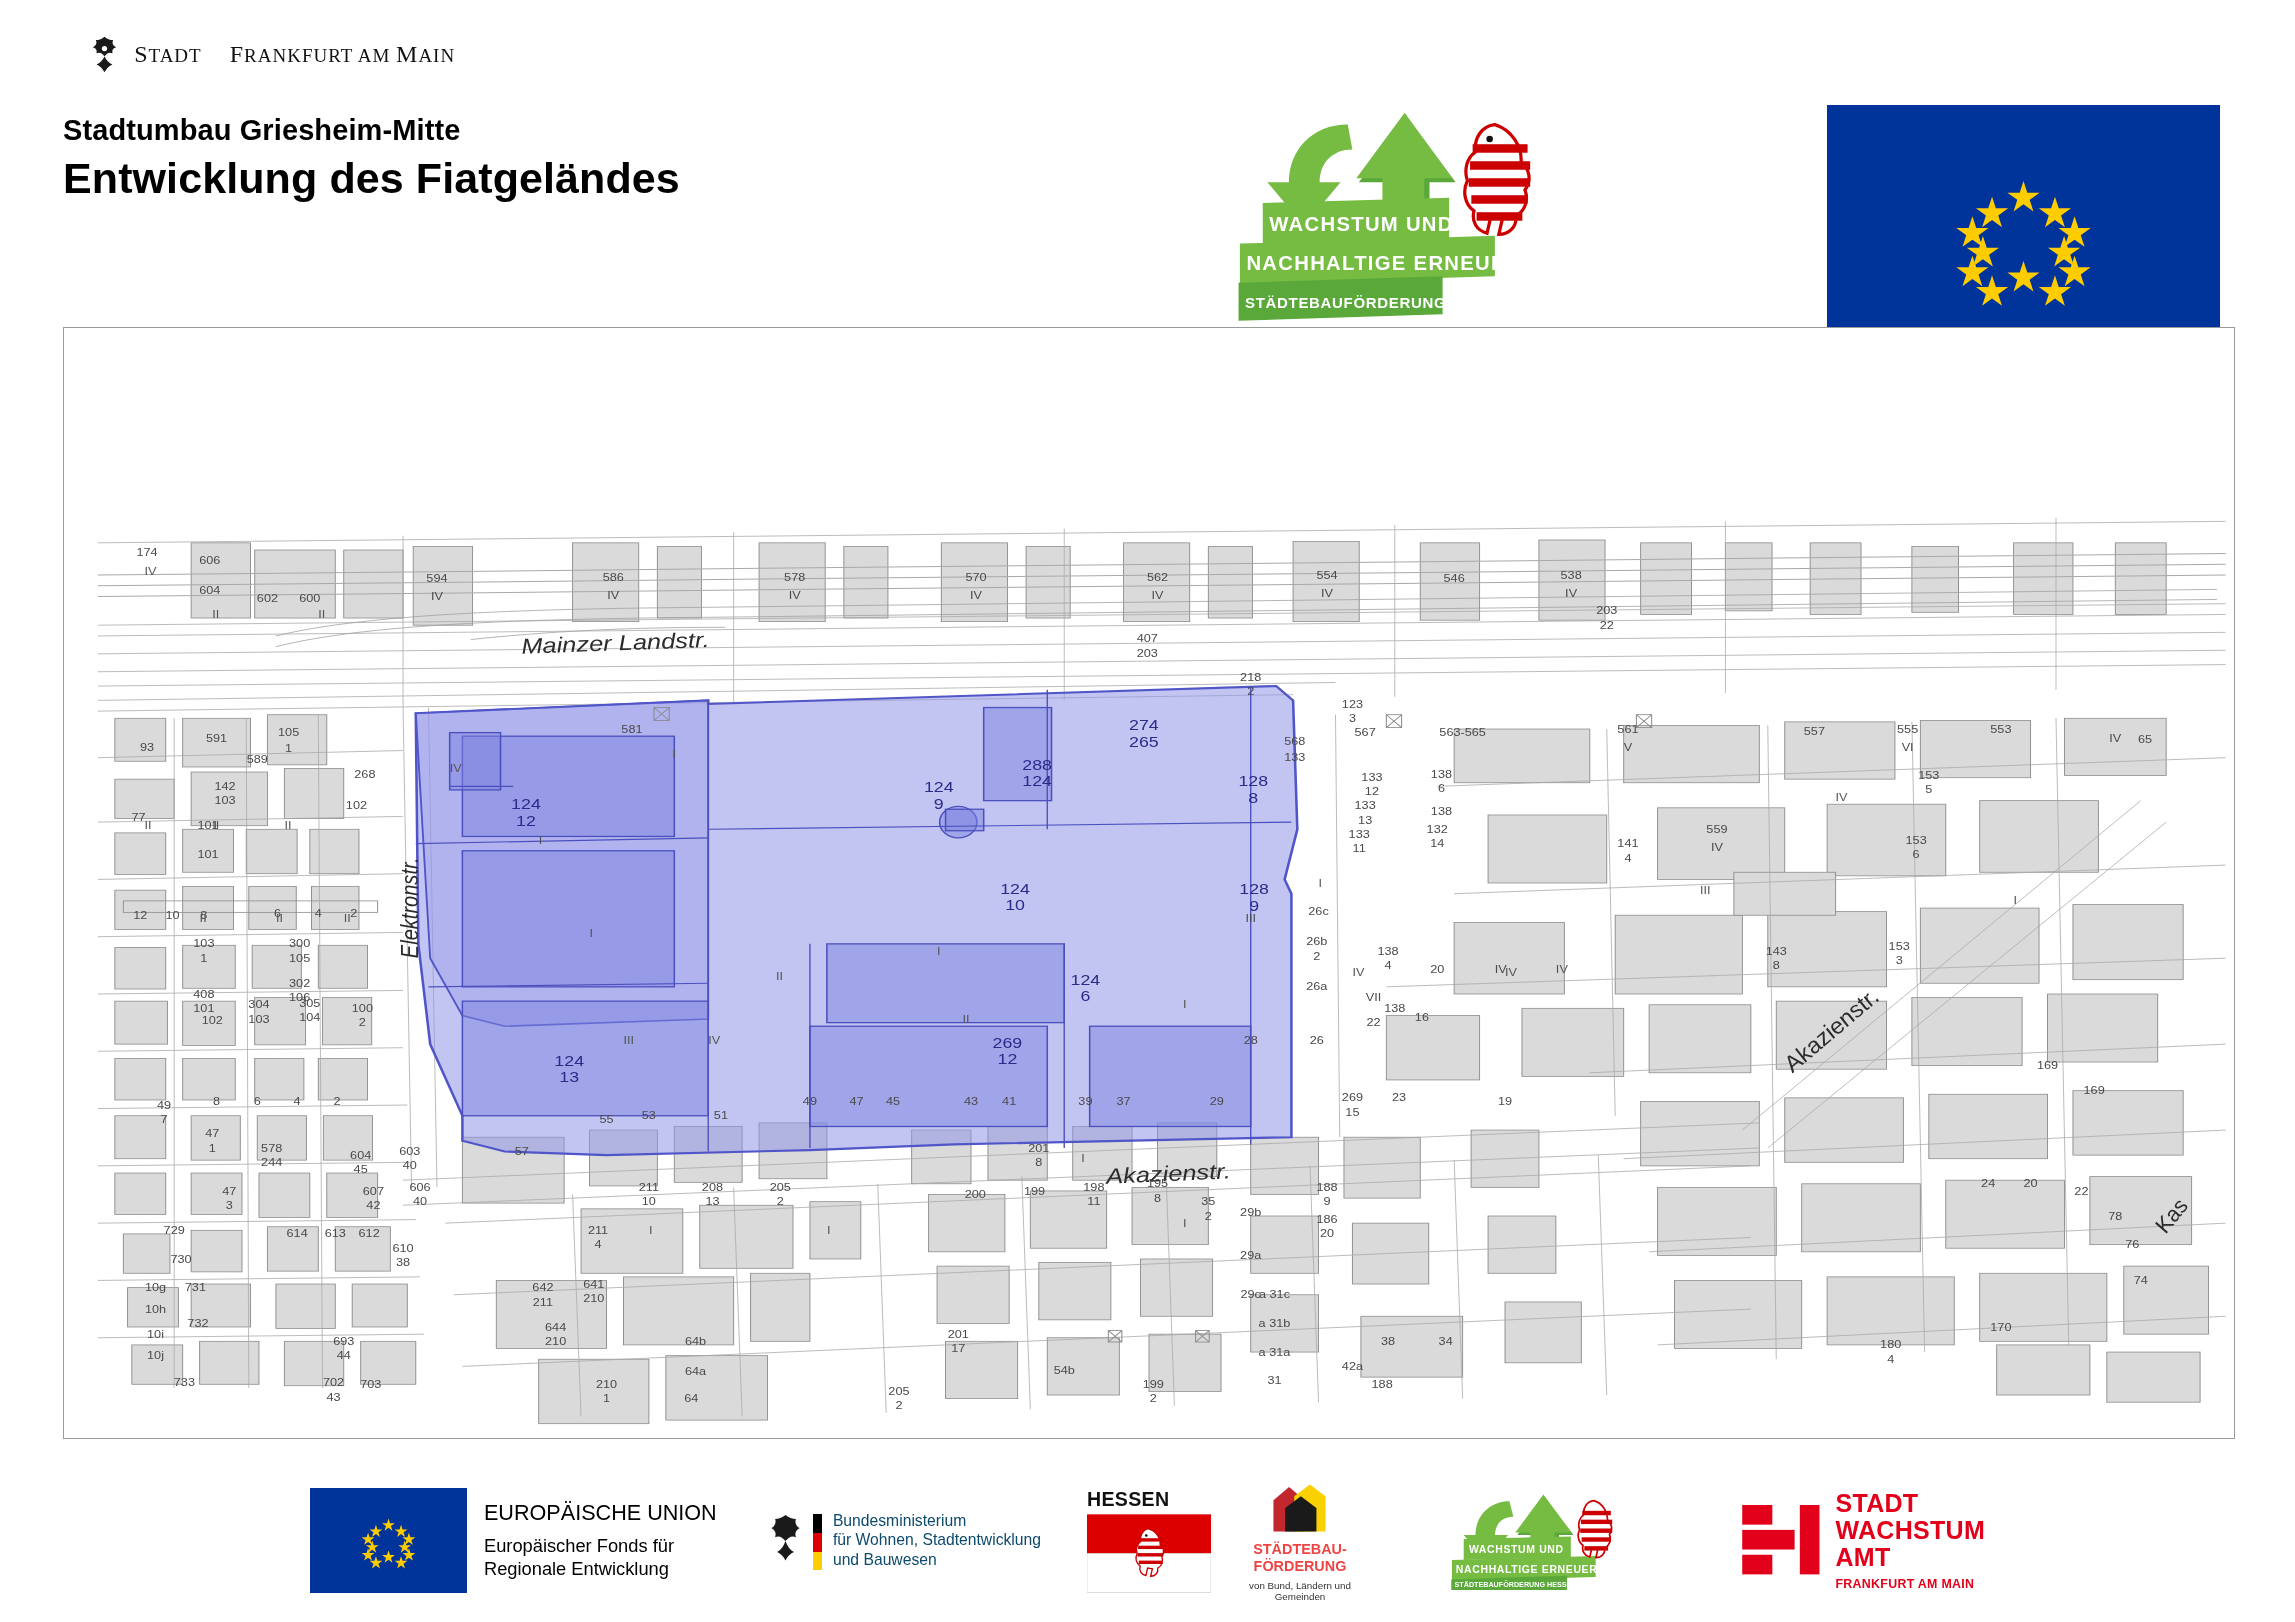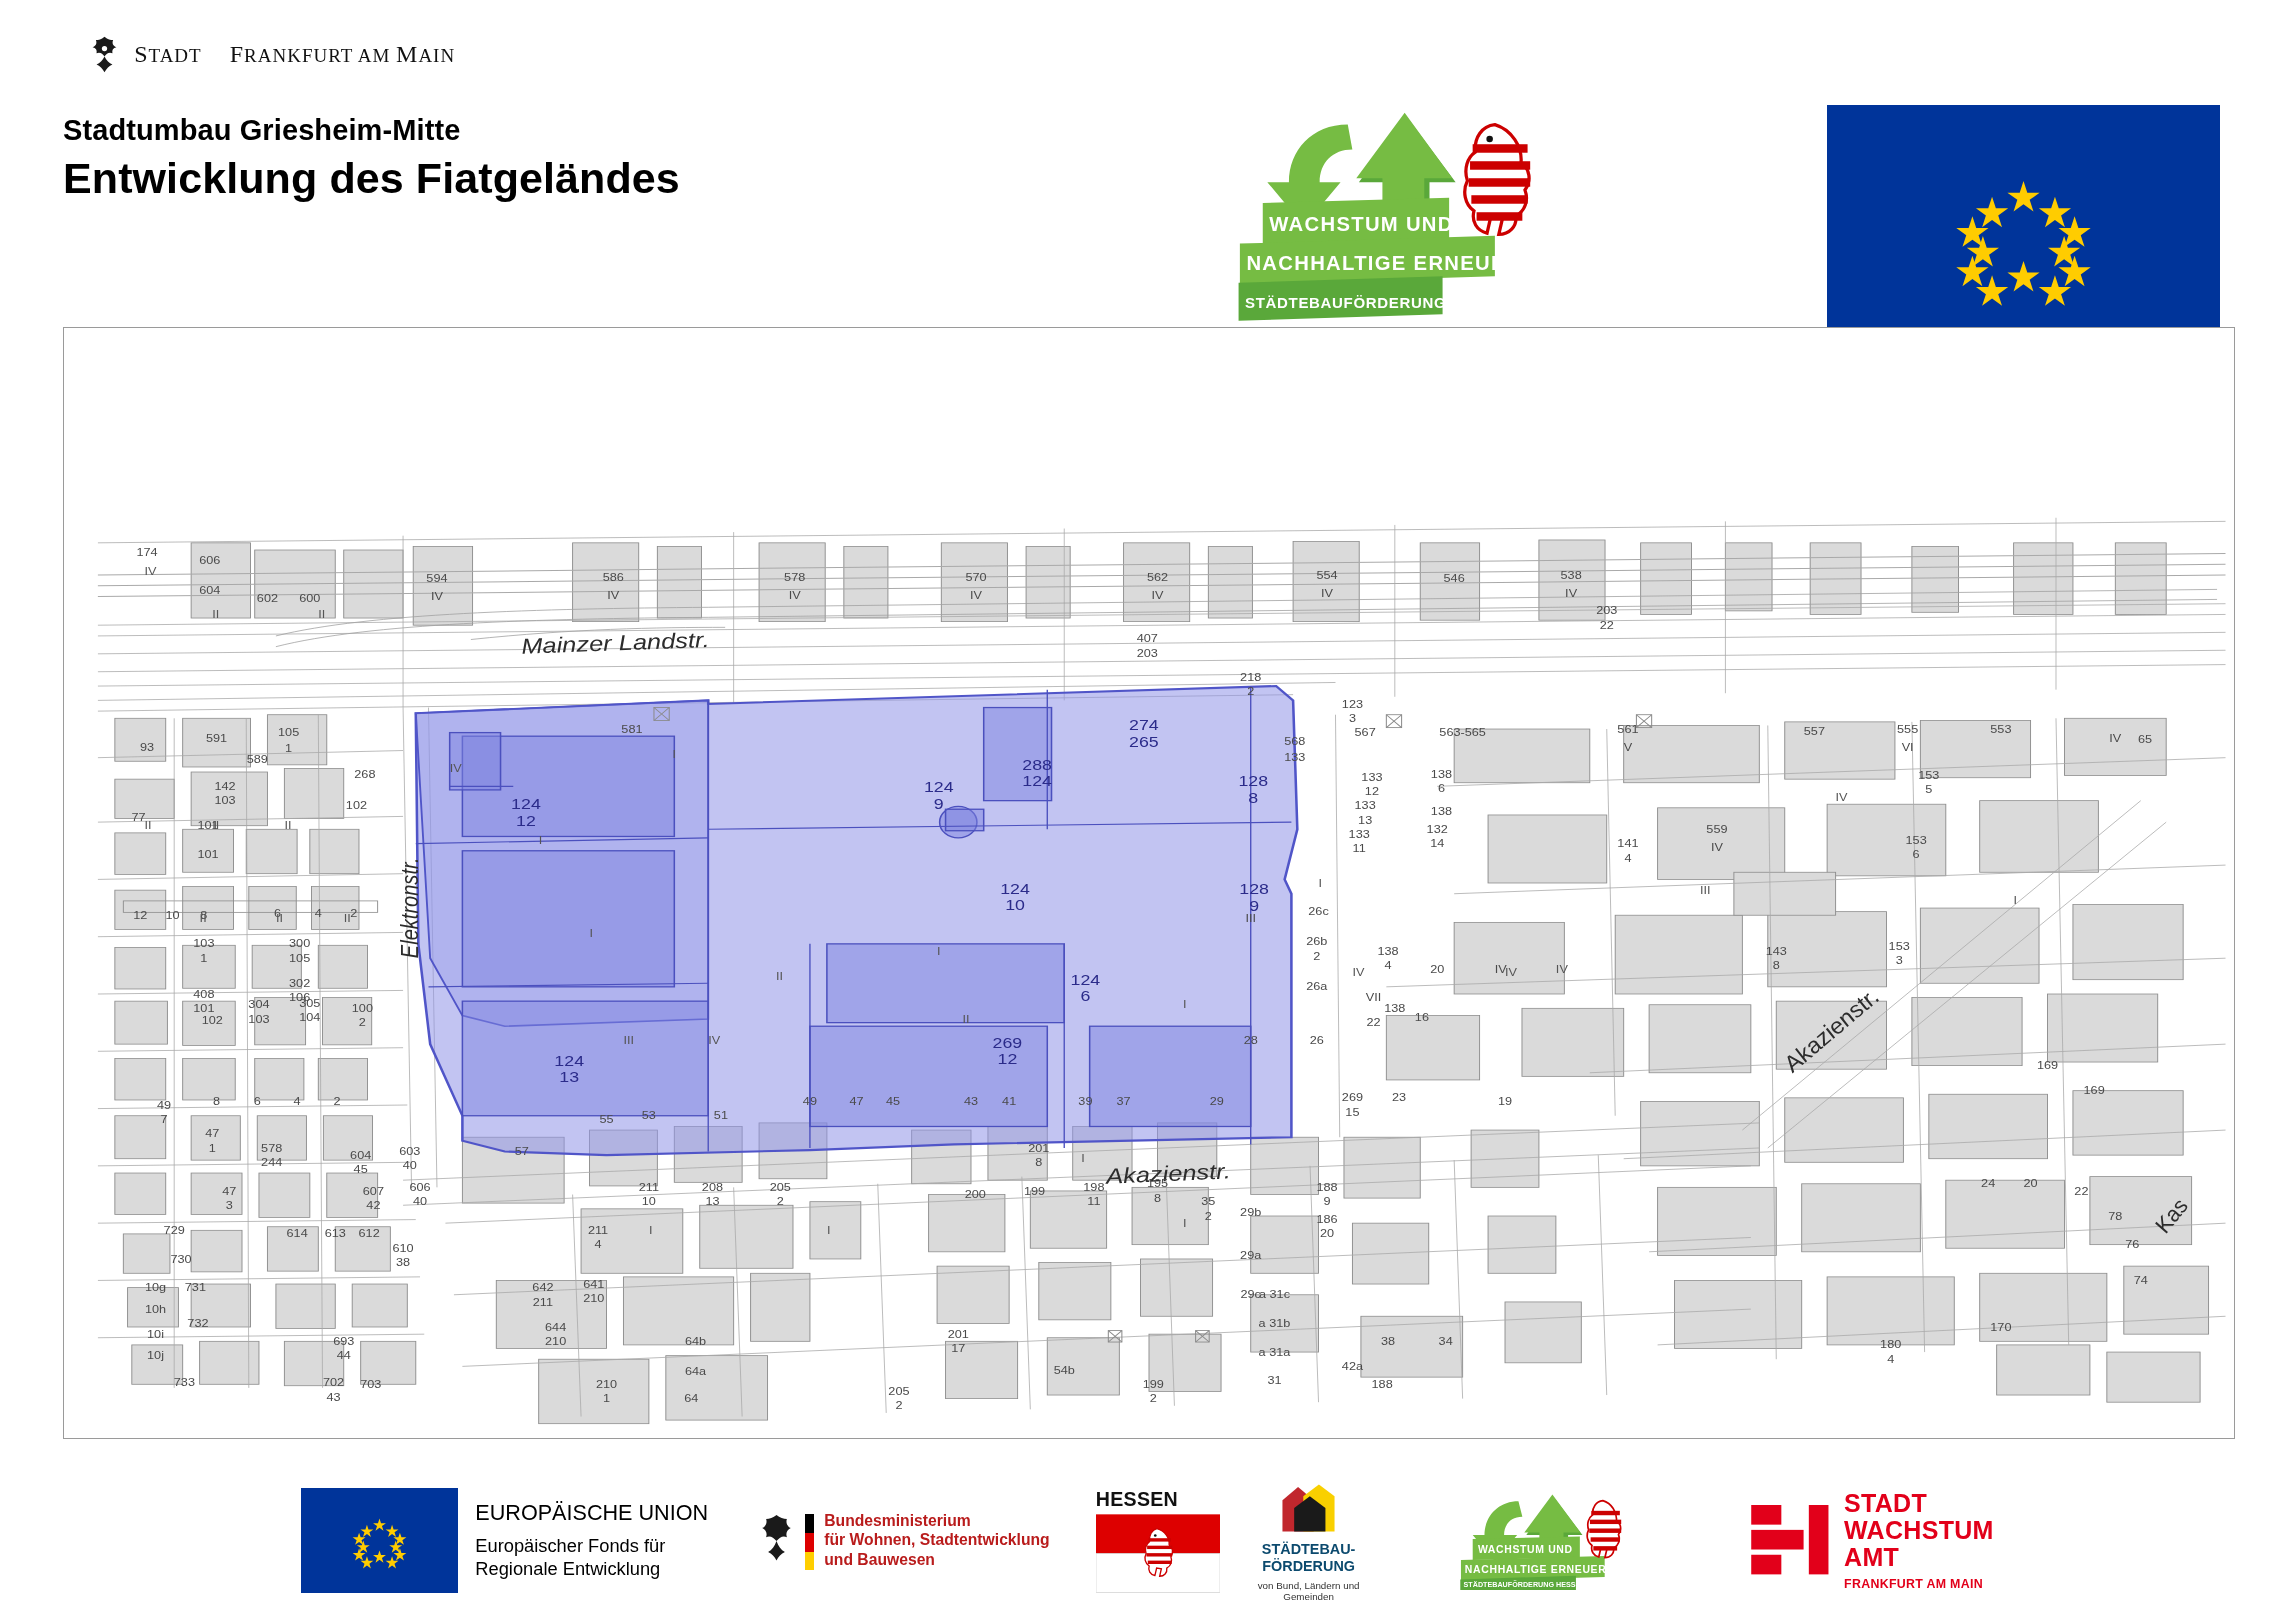--- a/index.html
+++ b/index.html
@@ -104,29 +104,29 @@
     margin-left: 17px;
     color: #000;
   }
   .eu-text .l1 { font-size: 21.6px; margin-bottom: 9.2px; }
   .eu-text .l2 { font-size: 18.3px; line-height: 1.25; }
 
   .bmwsb { margin-left: 51px; display: flex; align-items: flex-start; gap: 10.5px; }
   .bmwsb .flagbar { width: 9.2px; height: 56px; display: flex; flex-direction: column; margin-top: 3.9px;}
   .bmwsb .flagbar i { display: block; flex: 1; }
   .bmwsb .eagle2 { width: 35px; height: 51px; }
-  .bmwsb .txt { font-size: 15.7px; line-height: 1.25; color: #b91c1c; font-weight: bold; }
+  .bmwsb .txt { font-size: 15.7px; line-height: 1.25; color: #0c4a6e; }
 
   .hessen-flag { margin-left: 46px; width: 124px; }
   .hessen-flag .hl { font-size: 19.6px; font-weight: bold; color: #111; margin-bottom: 3.9px; letter-spacing:0.3px;}
   .hessen-flag .stripes { width: 124px; height: 79px; position: relative; }
 
   .stadtbau { margin-left: 38px; text-align: center; width: 170px; }
   .stadtbau .house { width: 79px; height: 56px; margin: 0 auto 5.2px; }
-  .stadtbau .t1 { font-size: 14.4px; font-weight: bold; line-height: 1.2; color:#0c4a6e; }
+  .stadtbau .t1 { font-size: 14.4px; font-weight: bold; line-height: 1.2; color:#ef4444; }
   .stadtbau .t2 { font-size: 9.8px; line-height: 1.2; color:#333; margin-top: 3.9px; }
 
   .hessen-badge-small { margin-left: 30px; width: 262px; height: 98px; }
   .hessen-badge-small svg { width: 100%; height: 100%; }
 
   .spa { margin-left: 31px; display: flex; align-items: center; gap: 14.4px; }
   .spa .mark { width: 79px; height: 72px; }
   .spa .txt { color: #e2001a; font-weight: bold; }
   .spa .txt .big { font-size: 25px; line-height: 1.08; letter-spacing: 0.3px; }
   .spa .txt .small { font-size: 12.4px; margin-top: 5.2px; letter-spacing: 0.3px; }

